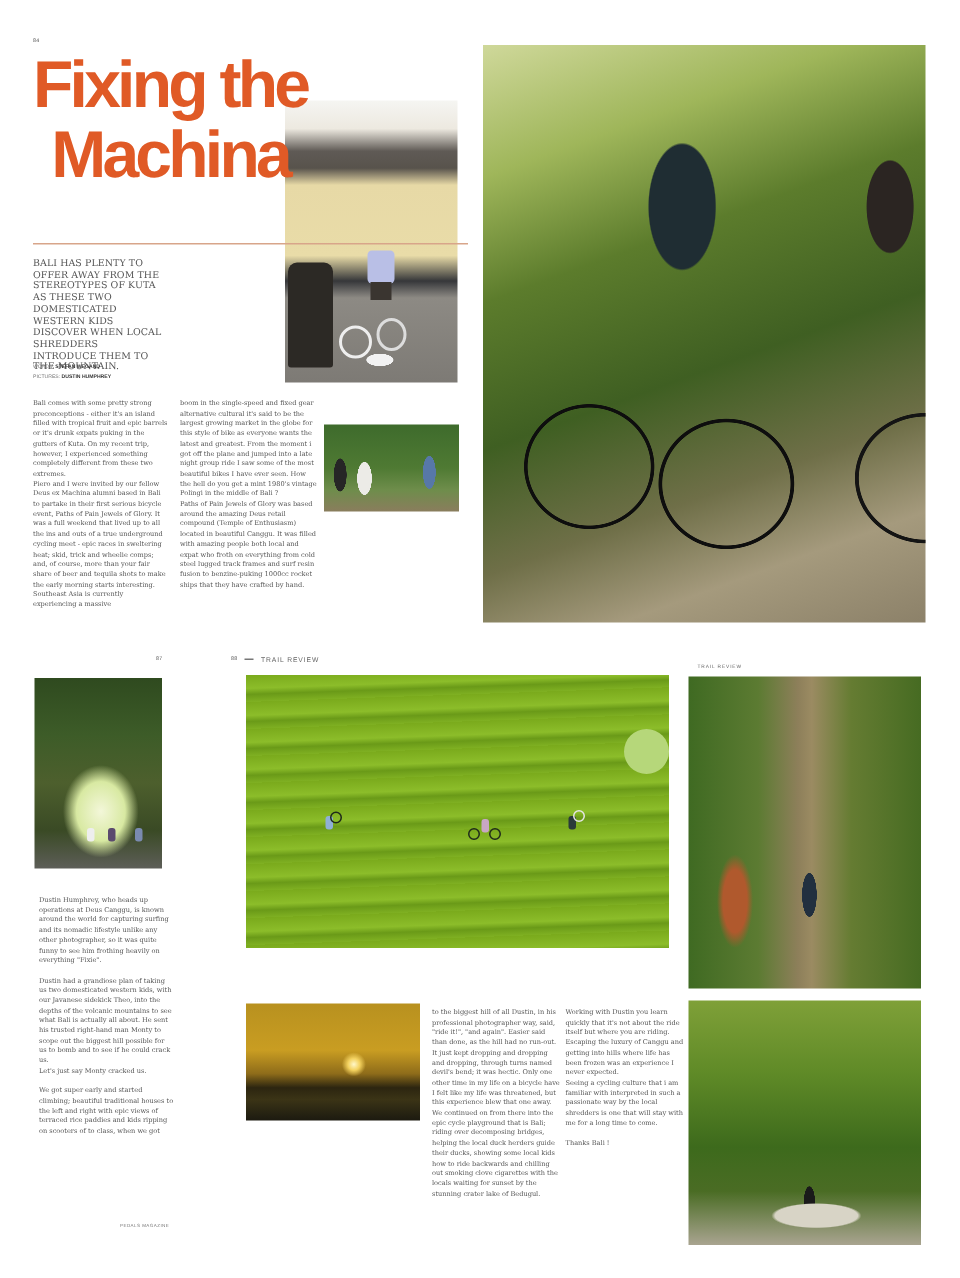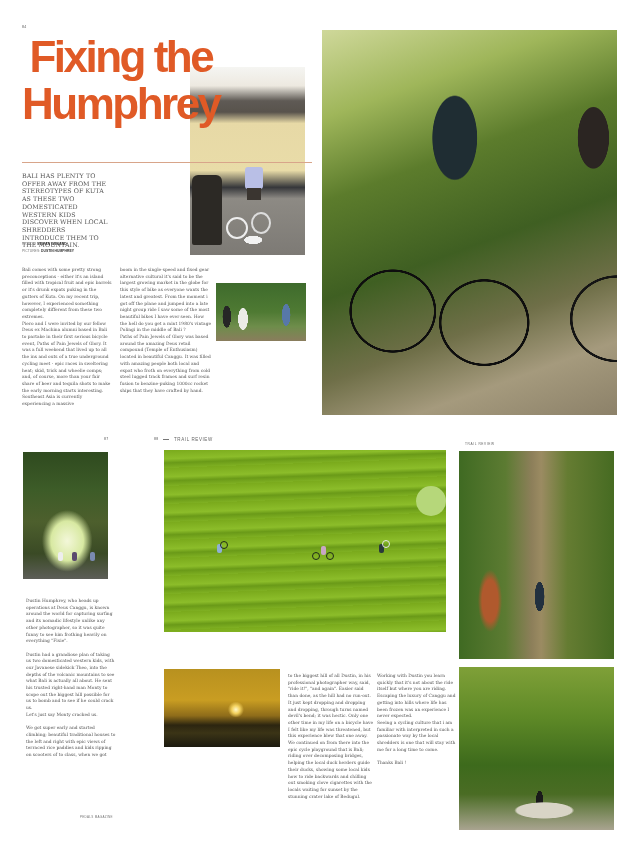--- a/index.html
+++ b/index.html
@@ -96,21 +96,21 @@
 <div class="photo ph-street" style="left:190px;top:67px;width:115px;height:188px;">
   <div class="figure" style="left:55px;top:100px;width:18px;height:22px;background:#b9bfe6;border-radius:3px;"></div>
   <div class="figure" style="left:57px;top:121px;width:14px;height:12px;background:#3a3530;"></div>
   <div class="figure" style="left:36px;top:150px;width:22px;height:22px;border:2px solid #eee;border-radius:50%;"></div>
   <div class="figure" style="left:61px;top:145px;width:20px;height:22px;border:2px solid #ddd;border-radius:50%;"></div>
   <div class="figure" style="left:2px;top:108px;width:30px;height:70px;background:#2c2925;border-radius:6px 6px 2px 2px;"></div>
 </div>
 
 <div class="title">
   <span>Fixing the</span>
-  <span>Humphrey</span>
+  <span>Machina</span>
 </div>
 
 <div class="rule"></div>
 
 <div class="deck">Bali has plenty to offer away from the stereotypes of Kuta as these two domesticated western kids discover when local shredders introduce them to the mountain.</div>
 
 <div class="credits">
   <div><span>WORDS</span>: <b>STEFAN WEGAND</b></div>
   <div><span>PICTURES</span>: <b>DUSTIN HUMPHREY</b></div>
 </div>

